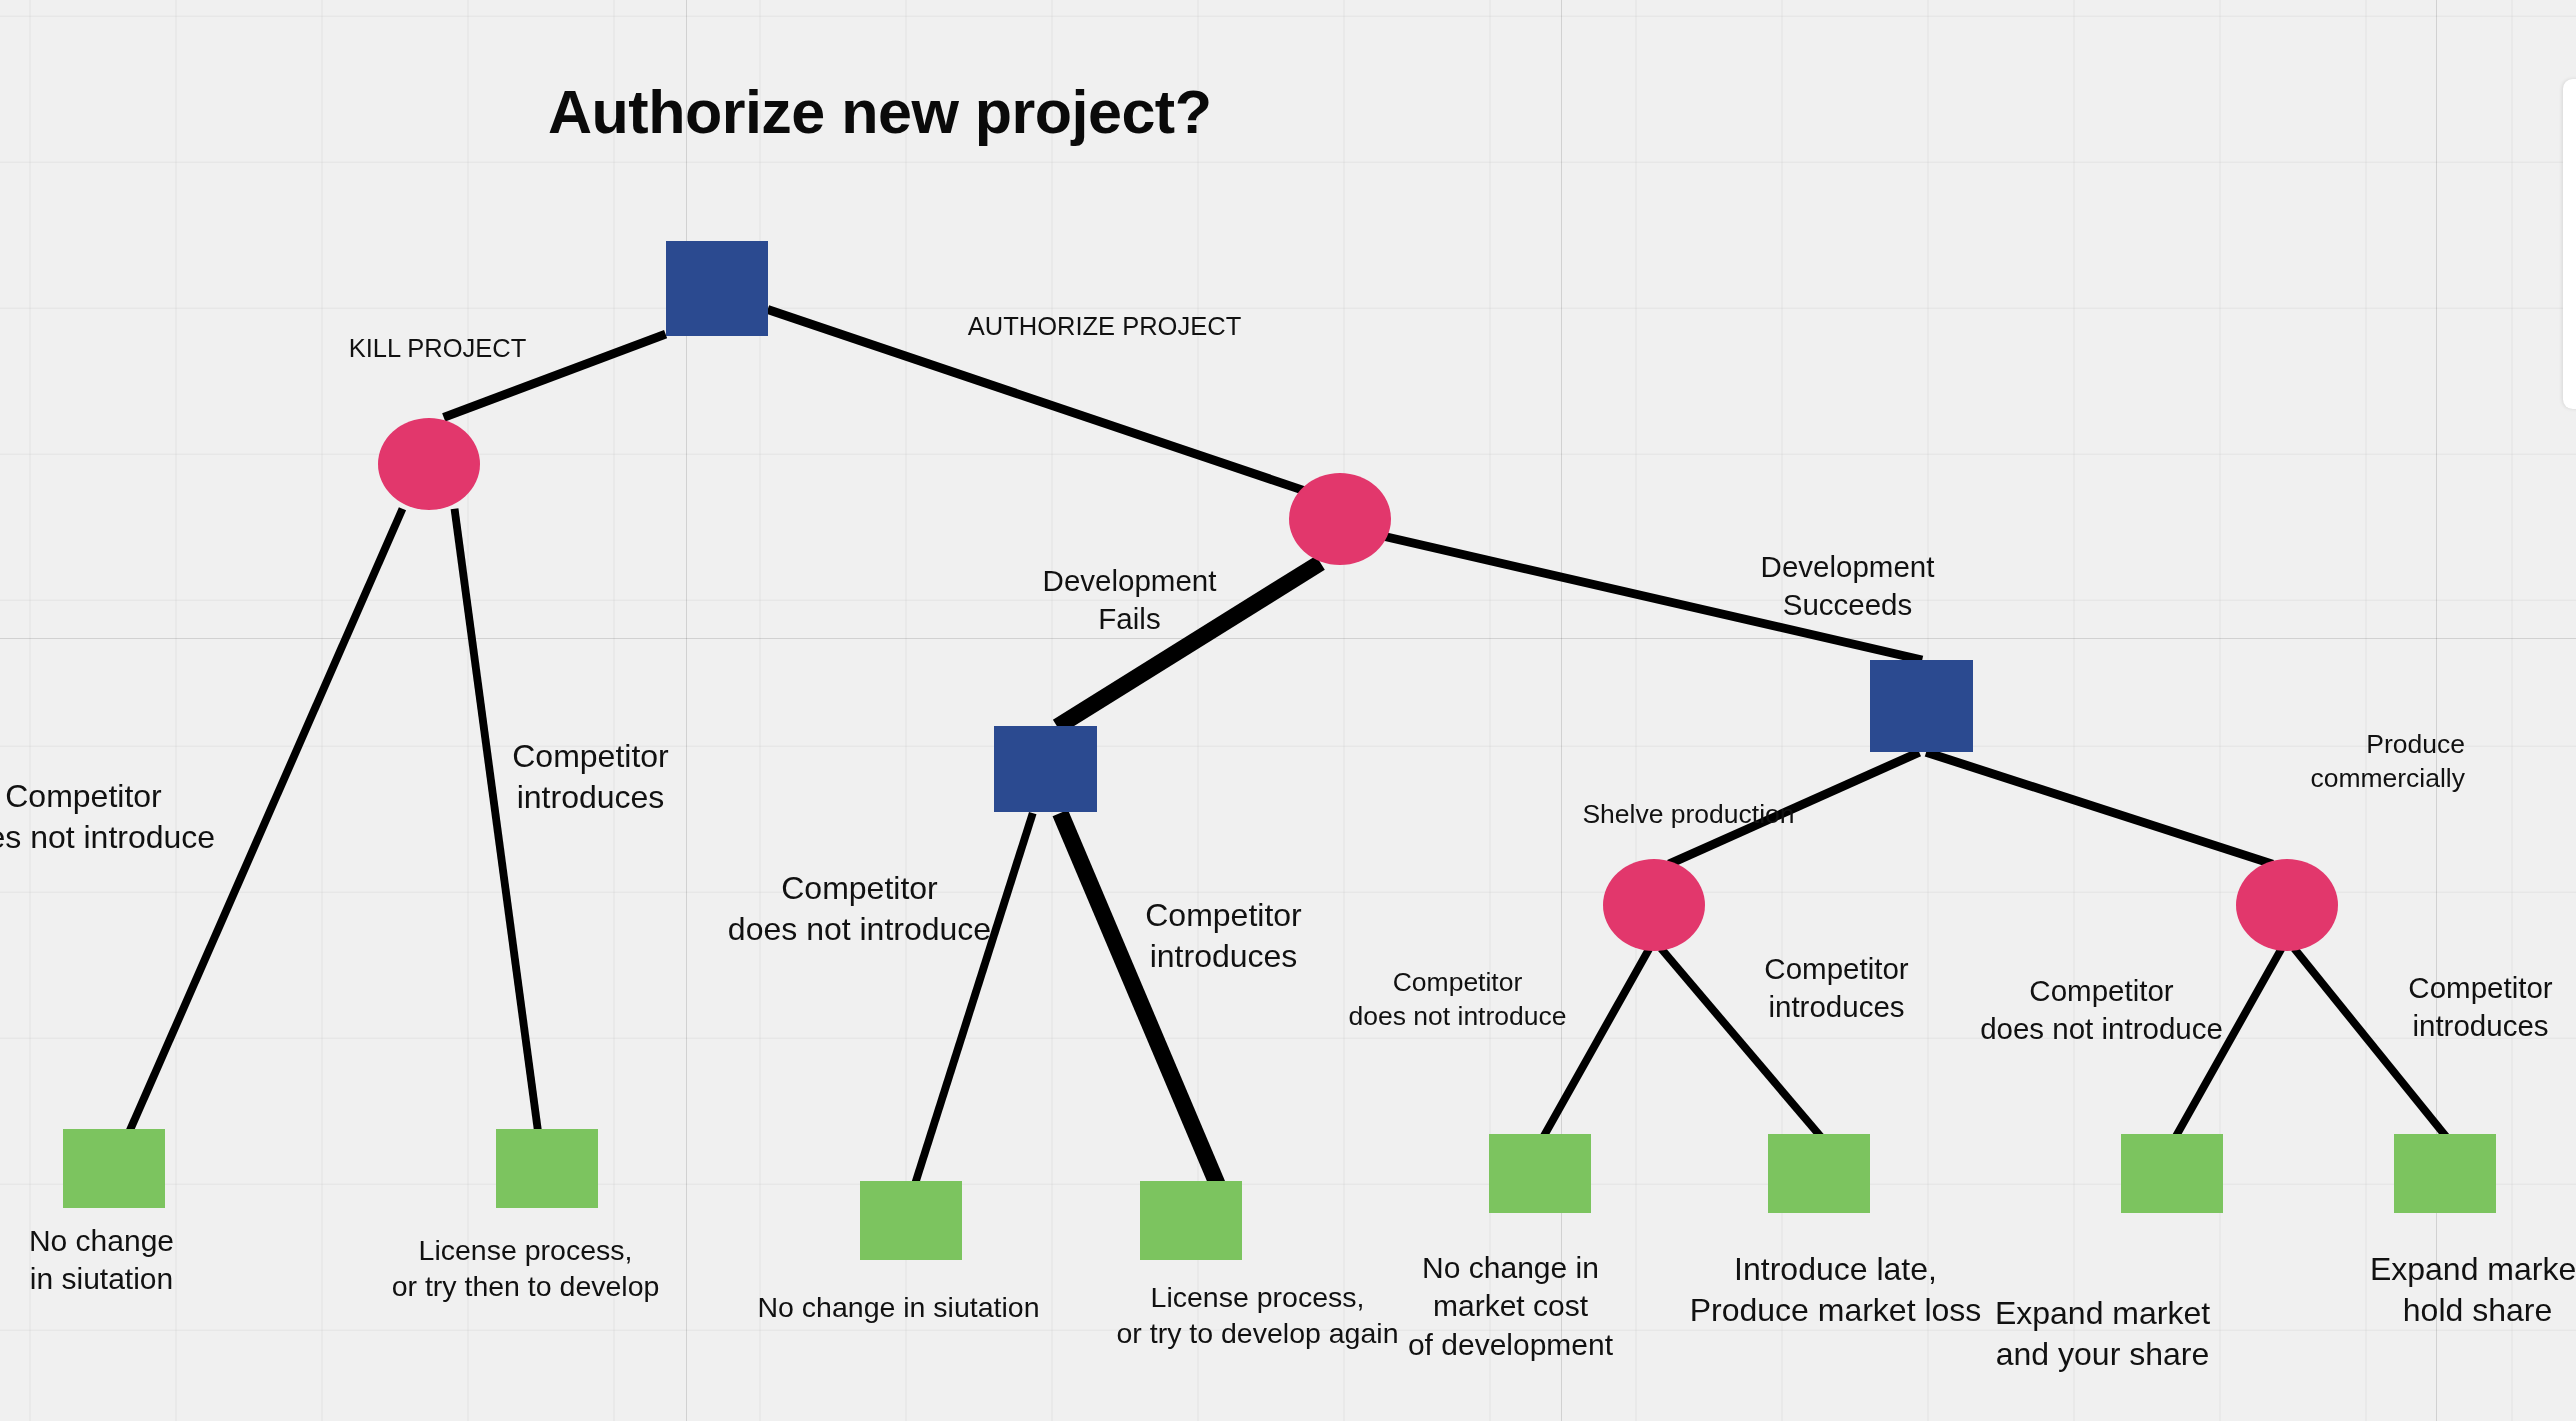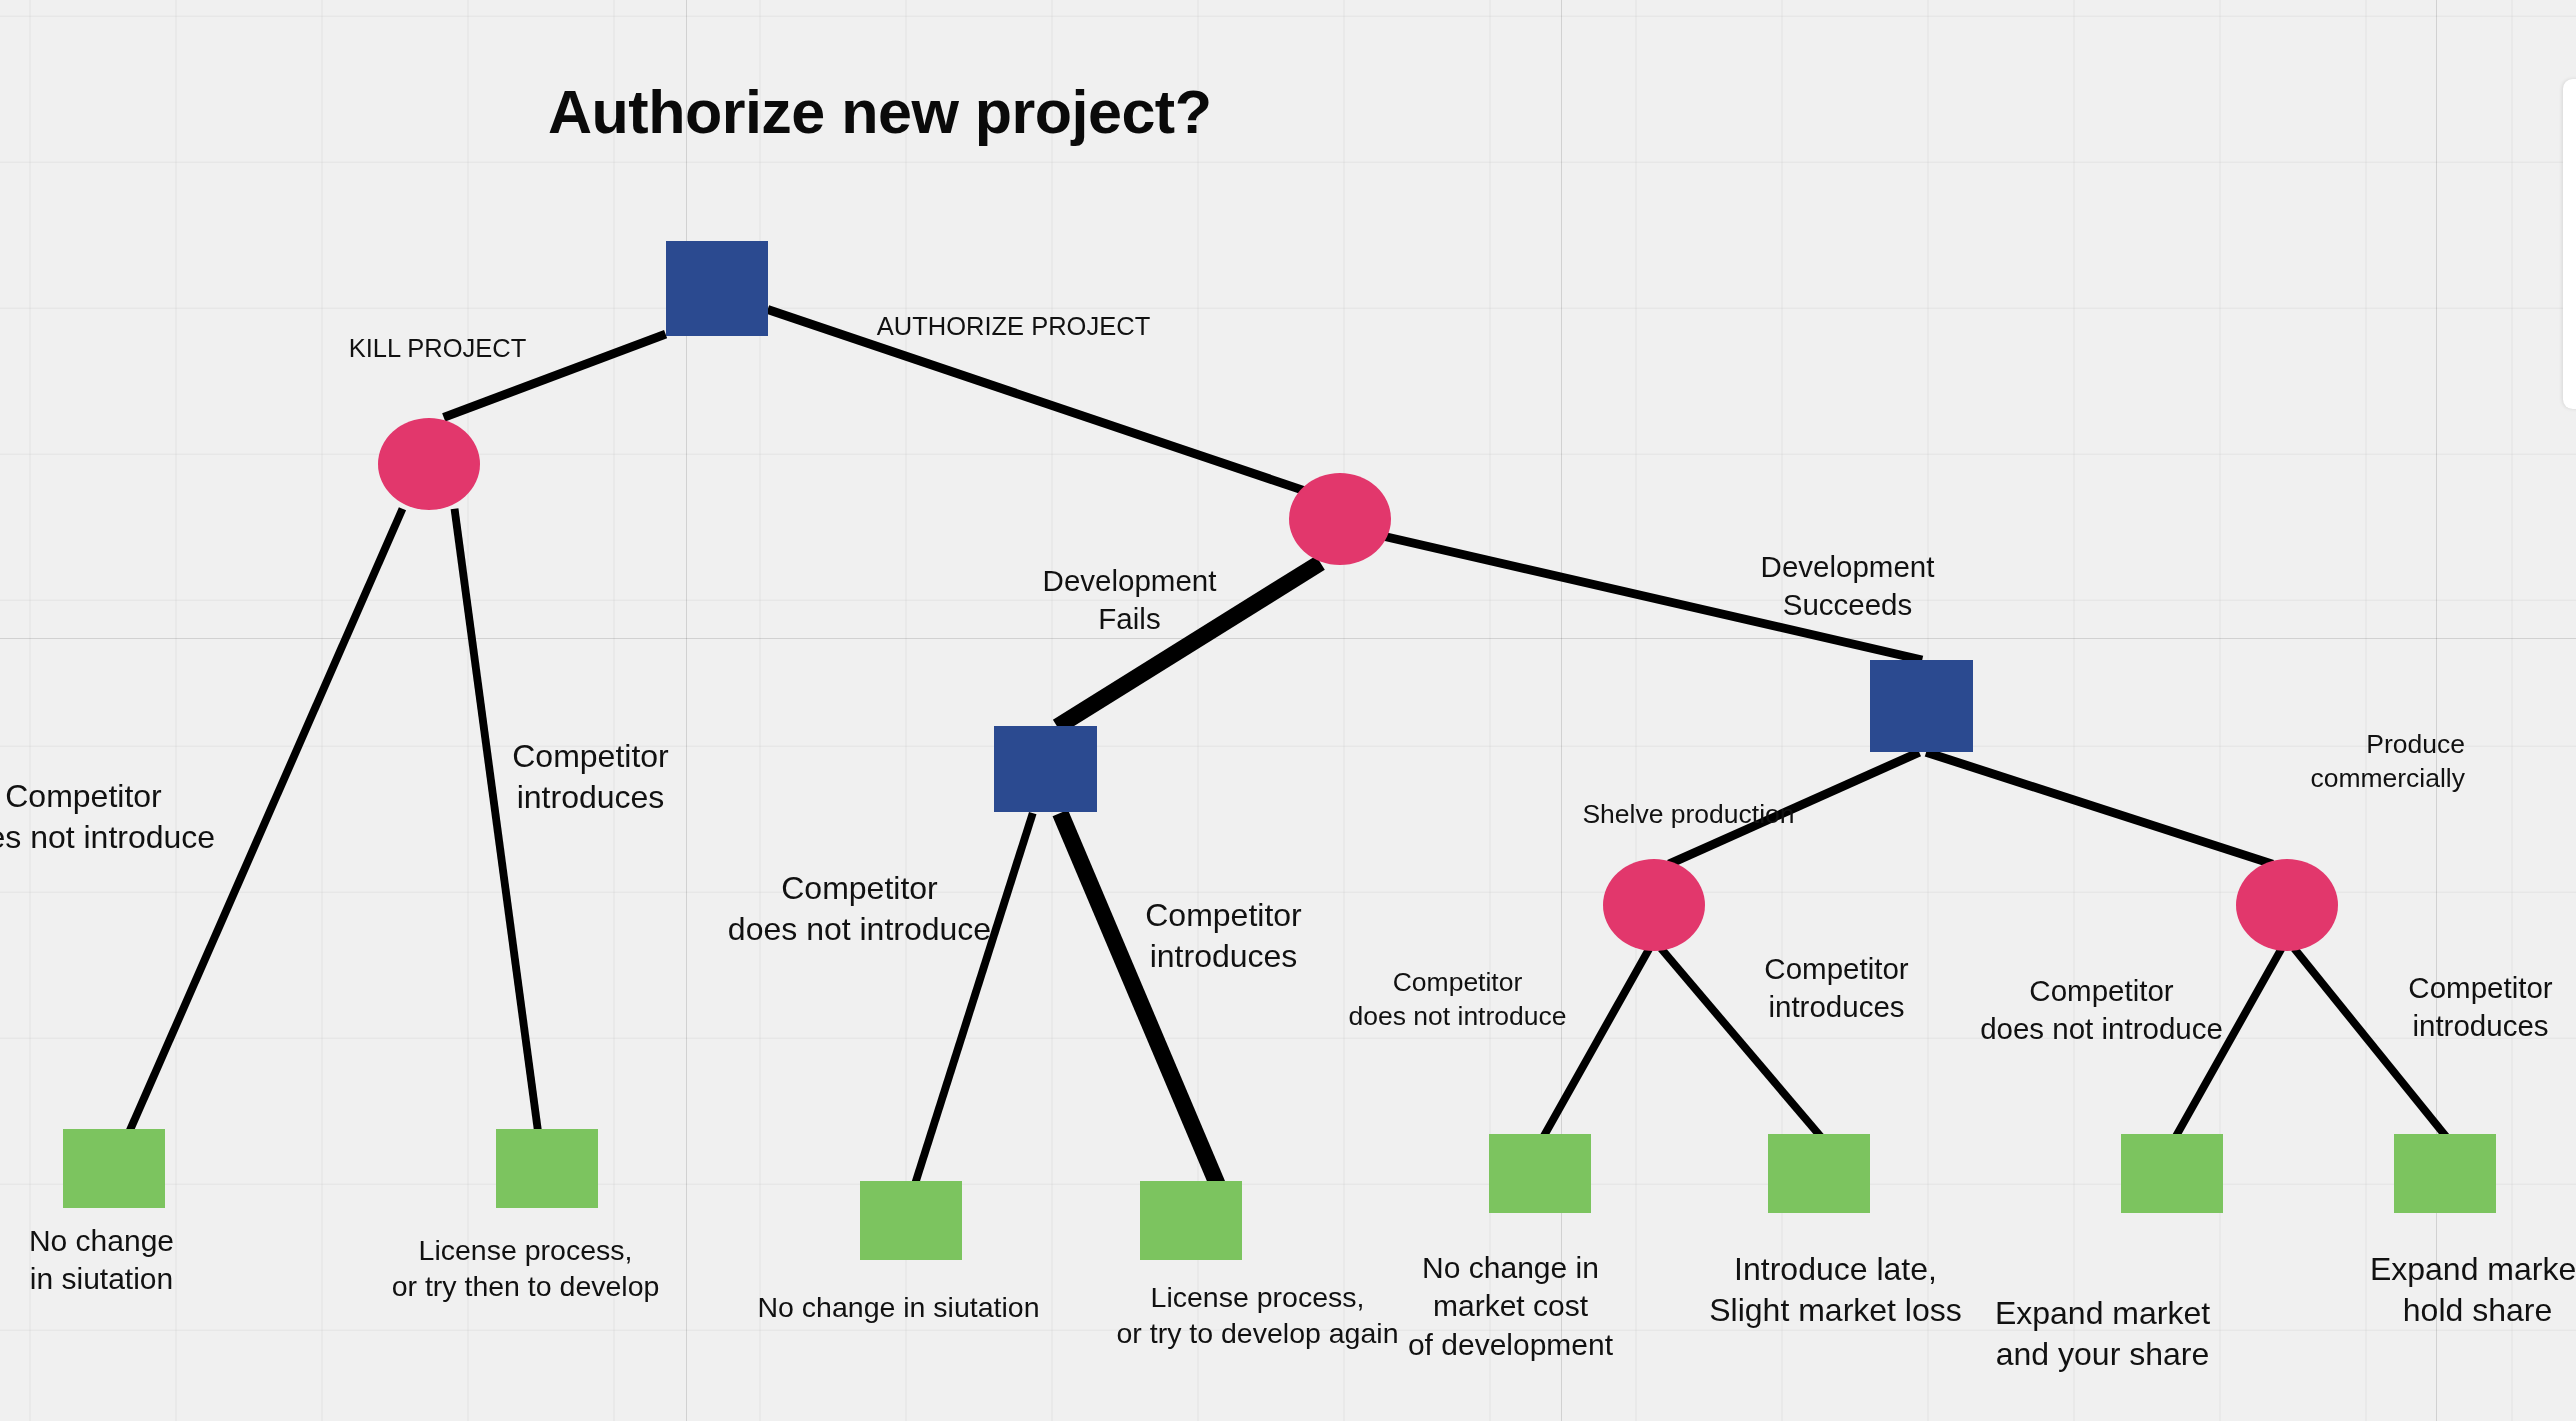--- a/index.html
+++ b/index.html
@@ -84,21 +84,21 @@
   <div class="node sq terminal" style="left:63px;top:1129px;width:102px;height:79px;"></div>
   <div class="node sq terminal" style="left:496px;top:1129px;width:102px;height:79px;"></div>
   <div class="node sq terminal" style="left:860px;top:1181px;width:102px;height:79px;"></div>
   <div class="node sq terminal" style="left:1140px;top:1181px;width:102px;height:79px;"></div>
   <div class="node sq terminal" style="left:1489px;top:1134px;width:102px;height:79px;"></div>
   <div class="node sq terminal" style="left:1768px;top:1134px;width:102px;height:79px;"></div>
   <div class="node sq terminal" style="left:2121px;top:1134px;width:102px;height:79px;"></div>
   <div class="node sq terminal" style="left:2394px;top:1134px;width:102px;height:79px;"></div>
 
   <div class="lbl" style="left:241px;top:332px;width:393px;font-size:25.5px;">KILL PROJECT</div>
-  <div class="lbl" style="left:817px;top:310px;width:393px;font-size:25.5px;">AUTHORIZE PROJECT</div>
+  <div class="lbl" style="left:908px;top:310px;width:393px;font-size:25.5px;">AUTHORIZE PROJECT</div>
   <div class="lbl" style="left:933px;top:562px;width:393px;font-size:29.5px;">Development
 Fails</div>
   <div class="lbl" style="left:1651px;top:548px;width:393px;font-size:29.5px;">Development
 Succeeds</div>
   <div class="lbl" style="left:-113px;top:776px;width:393px;font-size:32px;">Competitor
 does not introduce</div>
   <div class="lbl" style="left:394px;top:736px;width:393px;font-size:32px;">Competitor
 introduces</div>
   <div class="lbl" style="left:663px;top:868px;width:393px;font-size:32px;">Competitor
 does not introduce</div>
@@ -120,21 +120,21 @@
 in siutation</div>
   <div class="lbl" style="left:329px;top:1232px;width:393px;font-size:28.5px;">License process,
 or try then to develop</div>
   <div class="lbl" style="left:702px;top:1289px;width:393px;font-size:28.5px;">No change in siutation</div>
   <div class="lbl" style="left:1061px;top:1279px;width:393px;font-size:28.5px;">License process,
 or try to develop again</div>
   <div class="lbl" style="left:1314px;top:1249px;width:393px;font-size:30px;">No change in
 market cost
 of development</div>
   <div class="lbl" style="left:1639px;top:1249px;width:393px;font-size:32px;">Introduce late,
-Slight market loss</div>
+Produce market loss</div>
   <div class="lbl" style="left:1906px;top:1249px;width:393px;font-size:32px;margin-top:44px;">Expand market
 and your share</div>
   <div class="lbl" style="left:2281px;top:1249px;width:393px;font-size:32px;">Expand market
 hold share</div>
 
   <div id="right-panel" style="left:2563px;top:79px;width:39px;height:330px;"></div>
 </div>
 
 
 </body></html>

